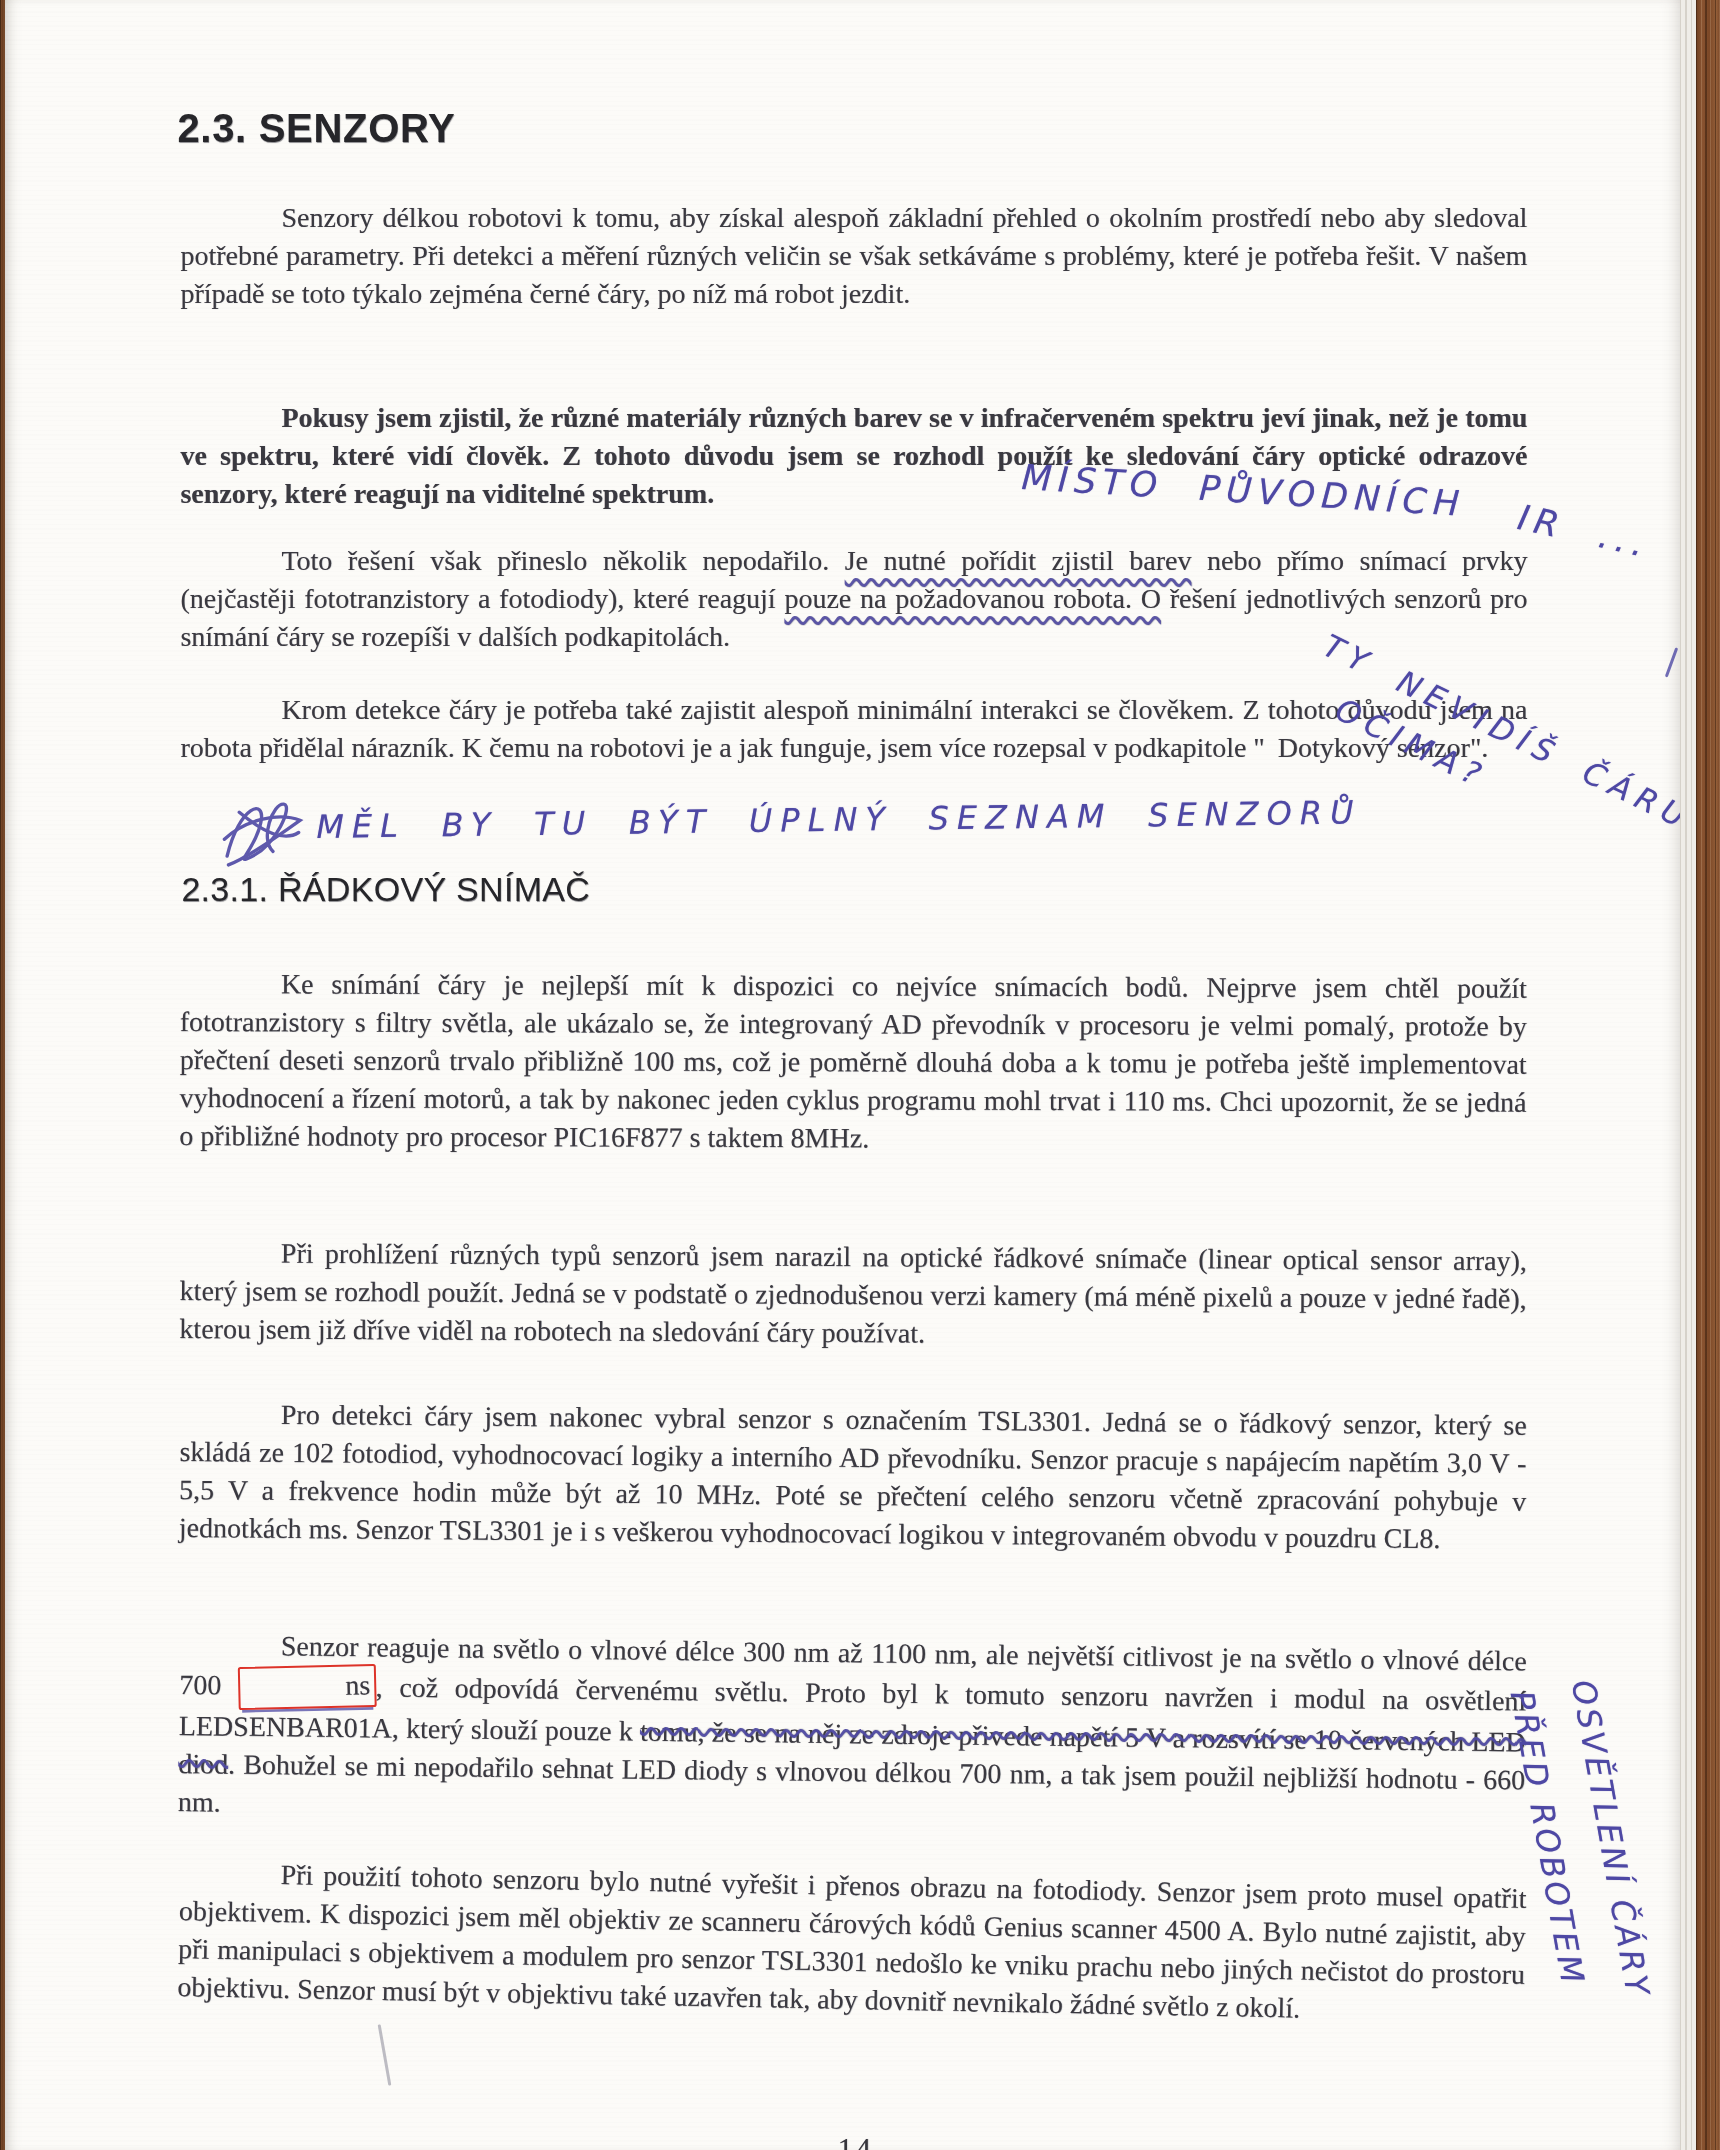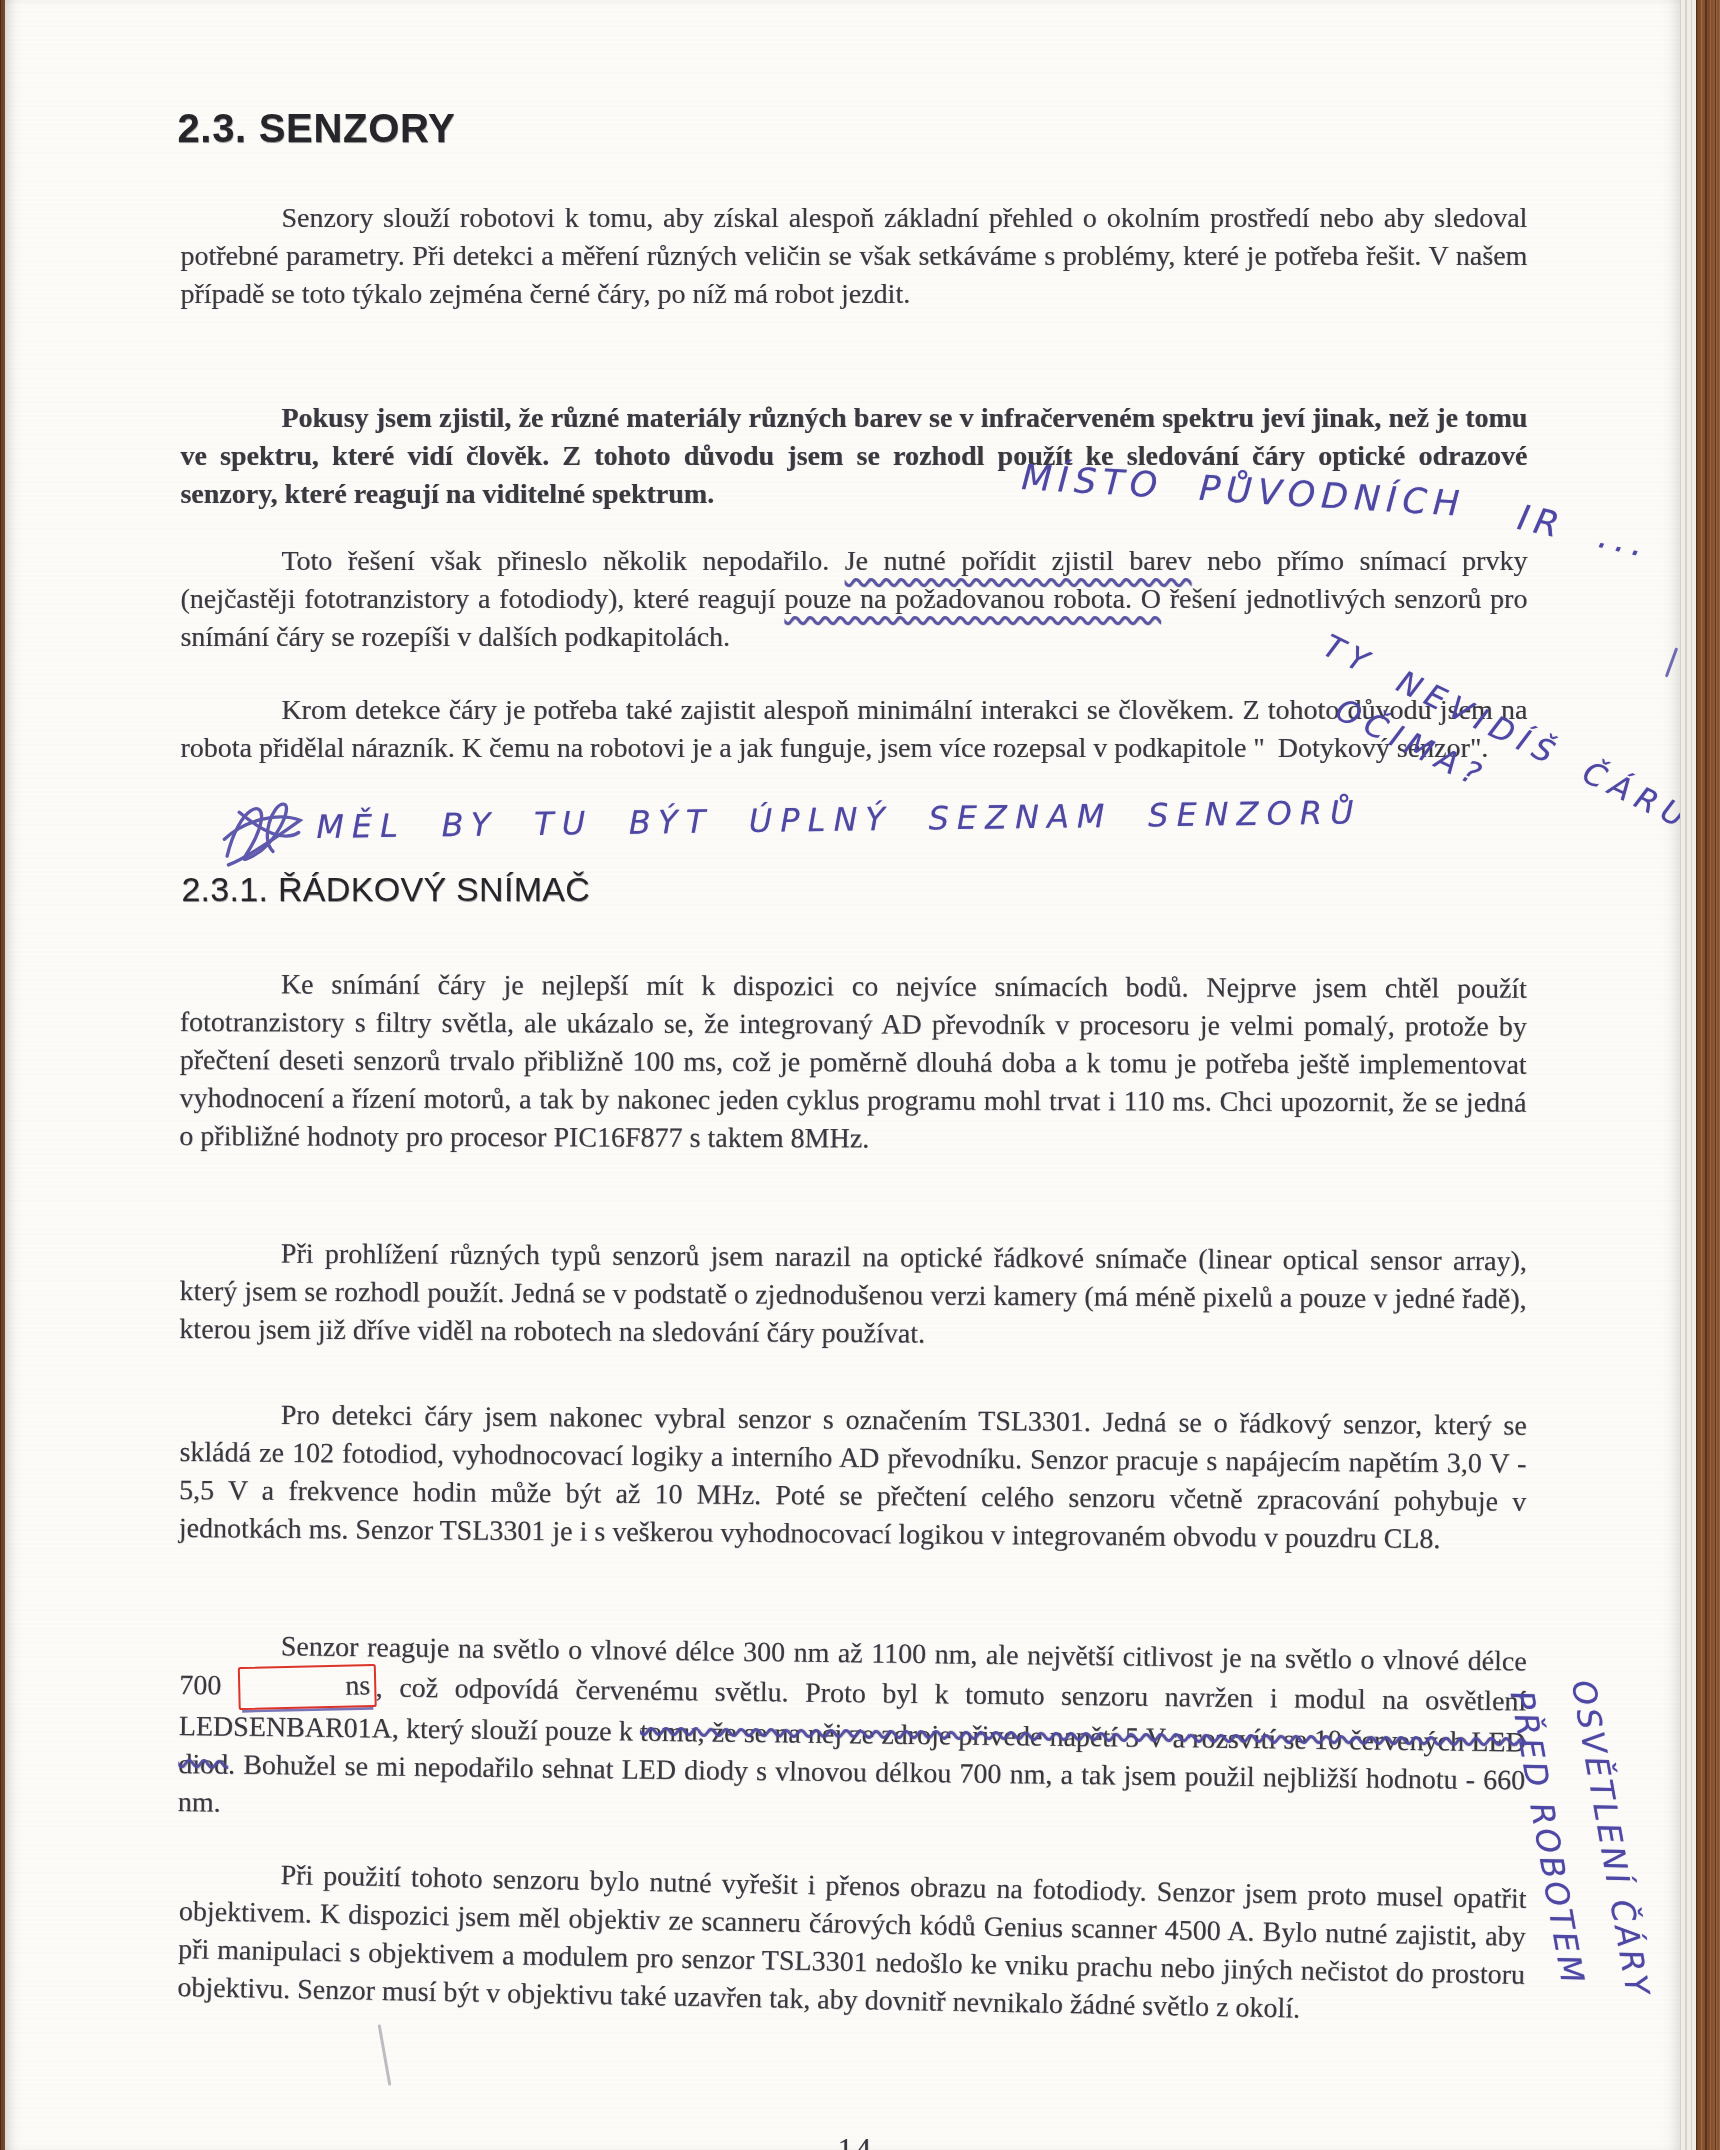--- a/index.html
+++ b/index.html
@@ -67,21 +67,21 @@
 <body>
 
 <div class="scan">
 
   <div class="wood wood-left"></div>
   <div class="paper">
 
     <div class="h1">2.3. SENZORY</div>
 
     <div class="blk" style="top:199px;">
-      <p>Senzory slouží robotovi k tomu, aby získal alespoň základní přehled o okolním prostředí nebo aby sledoval potřebné parametry. Při detekci a měření různých veličin se však setkáváme s problémy, které je potřeba řešit. V našem případě se toto týkalo zejména černé čáry, po níž má robot jezdit.</p>
+      <p>Senzory délkou robotovi k tomu, aby získal alespoň základní přehled o okolním prostředí nebo aby sledoval potřebné parametry. Při detekci a měření různých veličin se však setkáváme s problémy, které je potřeba řešit. V našem případě se toto týkalo zejména černé čáry, po níž má robot jezdit.</p>
     </div>
 
     <div class="blk" style="top:399px;font-weight:bold;">
       <p>Pokusy jsem zjistil, že různé materiály různých barev se v infračerveném spektru jeví jinak, než je tomu ve spektru, které vidí člověk. Z tohoto důvodu jsem se rozhodl použít ke sledování čáry optické odrazové senzory, které reagují na viditelné spektrum.</p>
     </div>
 
     <div class="blk" style="top:542px;">
       <p><span>Toto řešení však přineslo několik nepodařilo. </span><span class="wavy-u">Je nutné pořídit zjistil barev</span><span> nebo přímo snímací prvky (nejčastěji fototranzistory a fotodiody), které reagují </span><span class="wavy-u">pouze na požadovanou robota. O</span><span> řešení jednotlivých senzorů pro snímání čáry se rozepíši v dalších podkapitolách.</span></p>
     </div>
 

